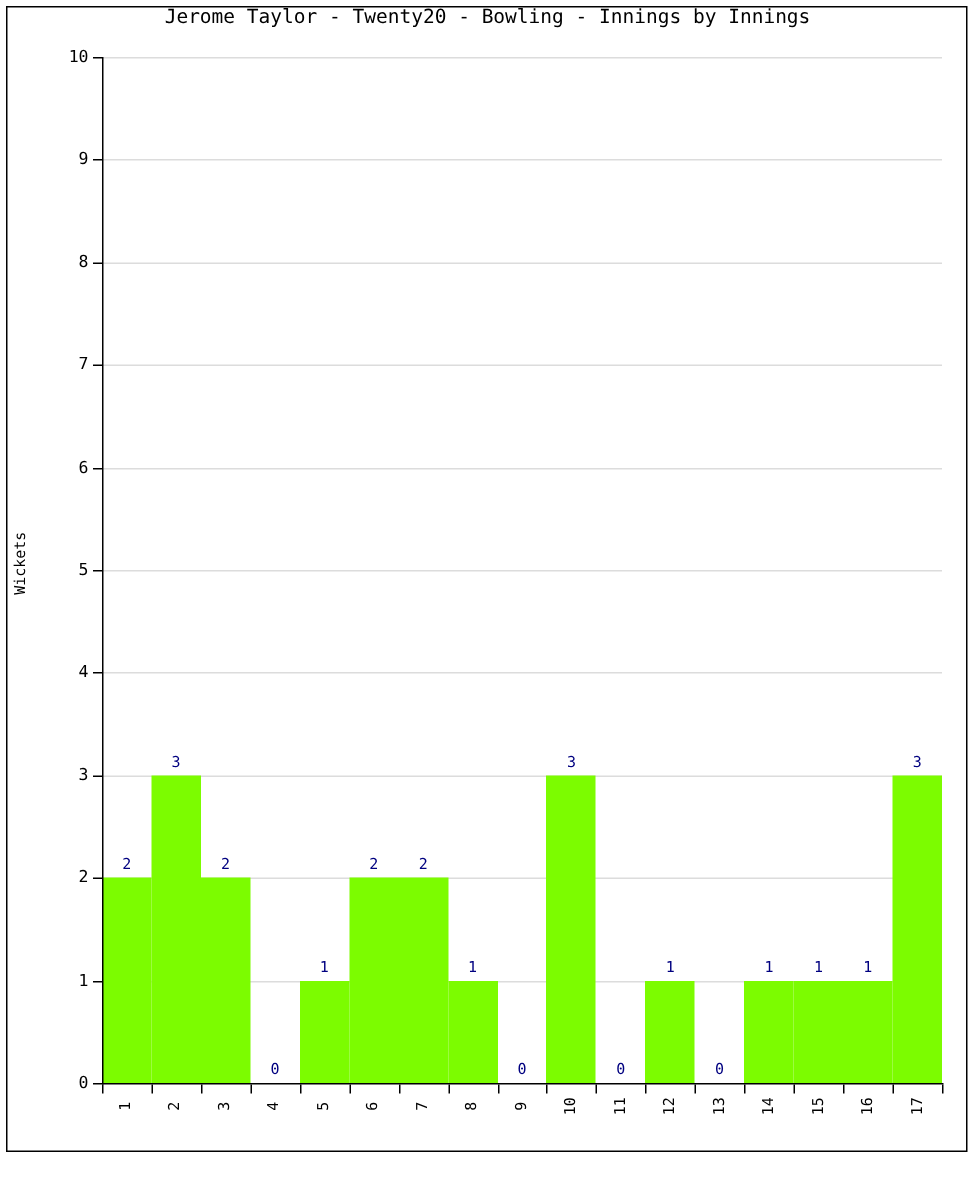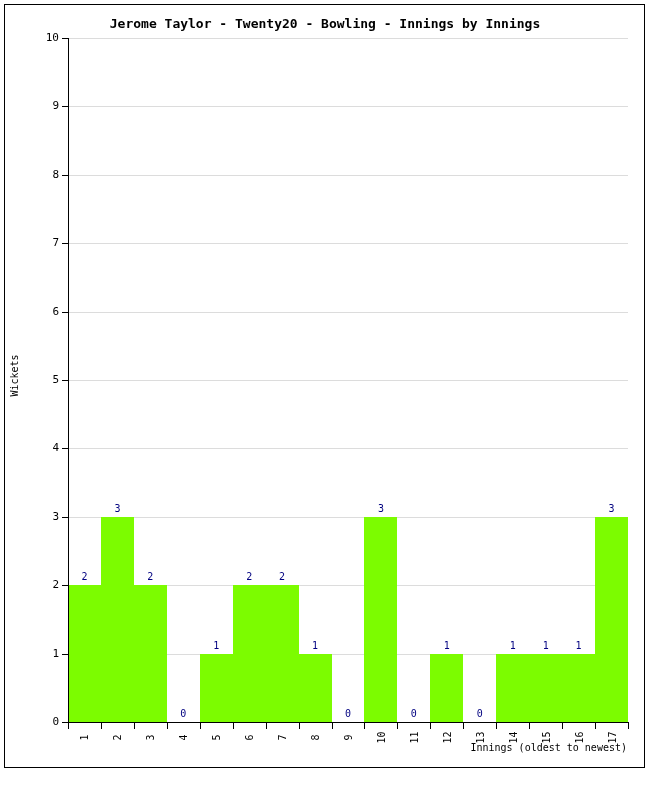--- a/index.html
+++ b/index.html
@@ -23,25 +23,25 @@
     left: 4px;
     top: 4px;
     width: 641px;
     height: 764px;
     border: 1px solid #000000;
     box-sizing: border-box;
   }
   #chart-title {
     position: absolute;
     left: 0;
-    top: 16px;
+    top: 4px;
     width: 650px;
     text-align: center;
     font-size: 13px;
-    font-weight: bold;
+    font-weight: normal;
     color: #000000;
     letter-spacing: 0px;
     white-space: nowrap;
   }
   
   #plot {
     position: absolute;
     left: 68px;
     top: 38px;
     width: 560px;
@@ -284,16 +284,15 @@
       <div class="xtick-mark" style="left: 397.412px;"></div>
       <div class="xtick-mark" style="left: 430.353px;"></div>
       <div class="xtick-mark" style="left: 463.294px;"></div>
       <div class="xtick-mark" style="left: 496.235px;"></div>
       <div class="xtick-mark" style="left: 529.176px;"></div>
       <div class="xtick-mark" style="left: 562.118px;"></div>
       <div class="xtick-mark" style="left: 595.059px;"></div>
       <div class="xtick-mark" style="left: 628px;"></div>
     </div>
 
-  <div id="xlabel">Innings (oldest to newest)</div>
 
 
 </div>
 
 </body></html>

